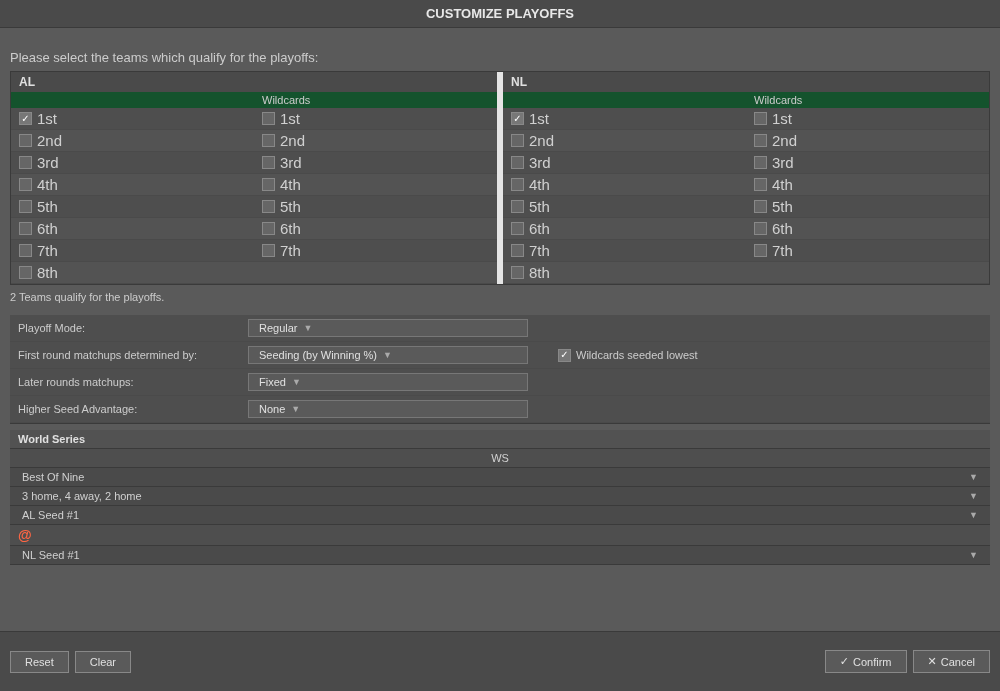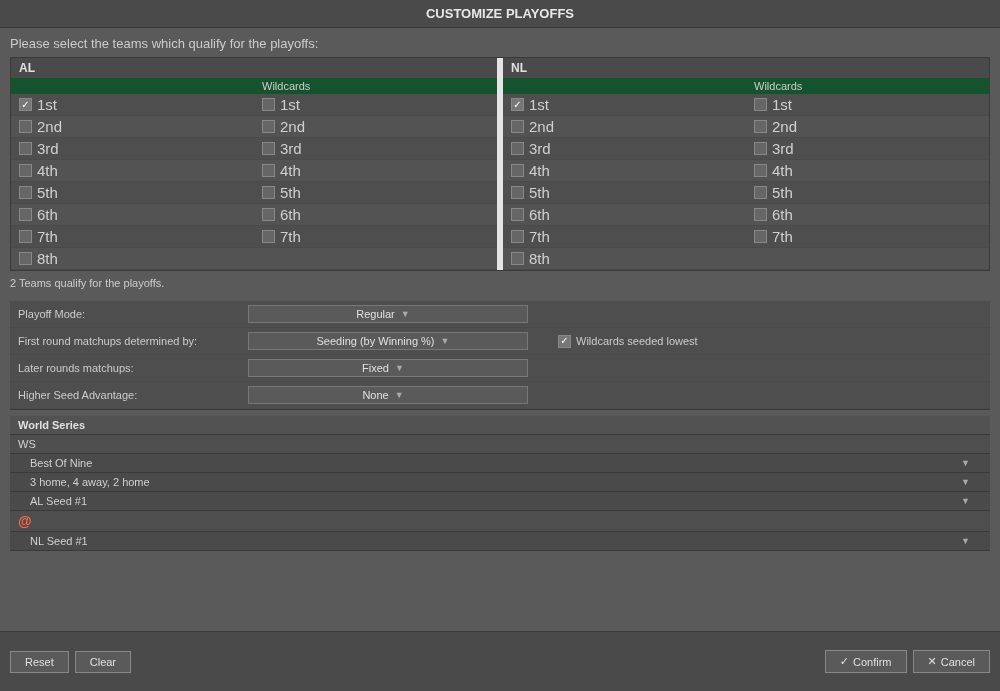--- a/index.html
+++ b/index.html
@@ -11,20 +11,21 @@
       width: 1000px;
       height: 691px;
       overflow: hidden;
     }
     .dialog {
       width: 1000px;
       height: 691px;
       display: flex;
       flex-direction: column;
       background: #5a5a5a;
+      gap: 14px;
     }
     .title-bar {
       background: #4a4a4a;
       text-align: center;
       padding: 6px;
       font-size: 13px;
       font-weight: bold;
       color: #e8e8e8;
       border-bottom: 1px solid #3a3a3a;
     }
@@ -132,21 +133,21 @@
     .dropdown {
       background: #5a5a5a;
       border: 1px solid #777;
       color: #e0e0e0;
       padding: 2px 20px 2px 10px;
       font-size: 11px;
       position: relative;
       min-width: 280px;
       display: flex;
       align-items: center;
-      justify-content: center;
+      justify-content: flex-start;
       cursor: pointer;
     }
     .dropdown-arrow {
       margin-left: 6px;
       font-size: 9px;
       color: #aaa;
     }
     .wildcard-check {
       display: flex;
       align-items: center;
@@ -167,25 +168,25 @@
       border-bottom: 1px solid #3a3a3a;
     }
     .series-row {
       background: #4e4e4e;
       padding: 3px 8px;
       font-size: 11px;
       color: #d0d0d0;
       border-bottom: 1px solid #3a3a3a;
       display: flex;
       align-items: center;
-      justify-content: flex-start;
+      justify-content: center;
     }
     .series-dropdown-row {
       background: #4a4a4a;
-      padding: 3px 20px;
+      padding: 3px 12px;
       font-size: 11px;
       color: #d0d0d0;
       border-bottom: 1px solid #3a3a3a;
       display: flex;
       align-items: center;
       justify-content: space-between;
       cursor: pointer;
     }
     .at-symbol {
       color: #ff6644;

